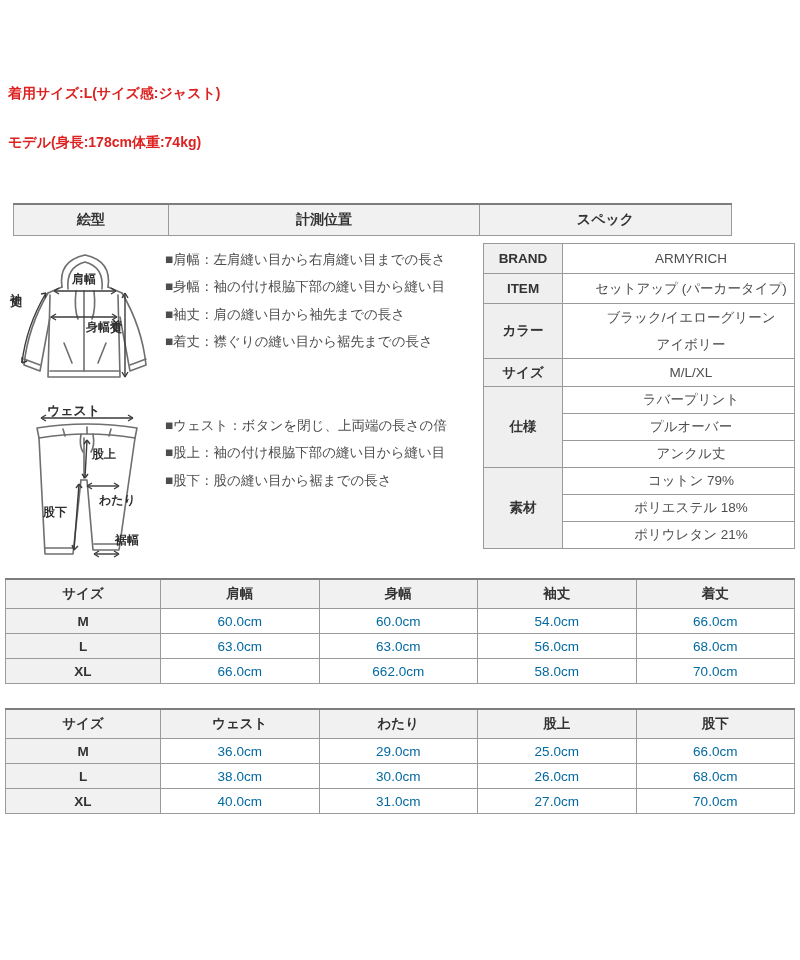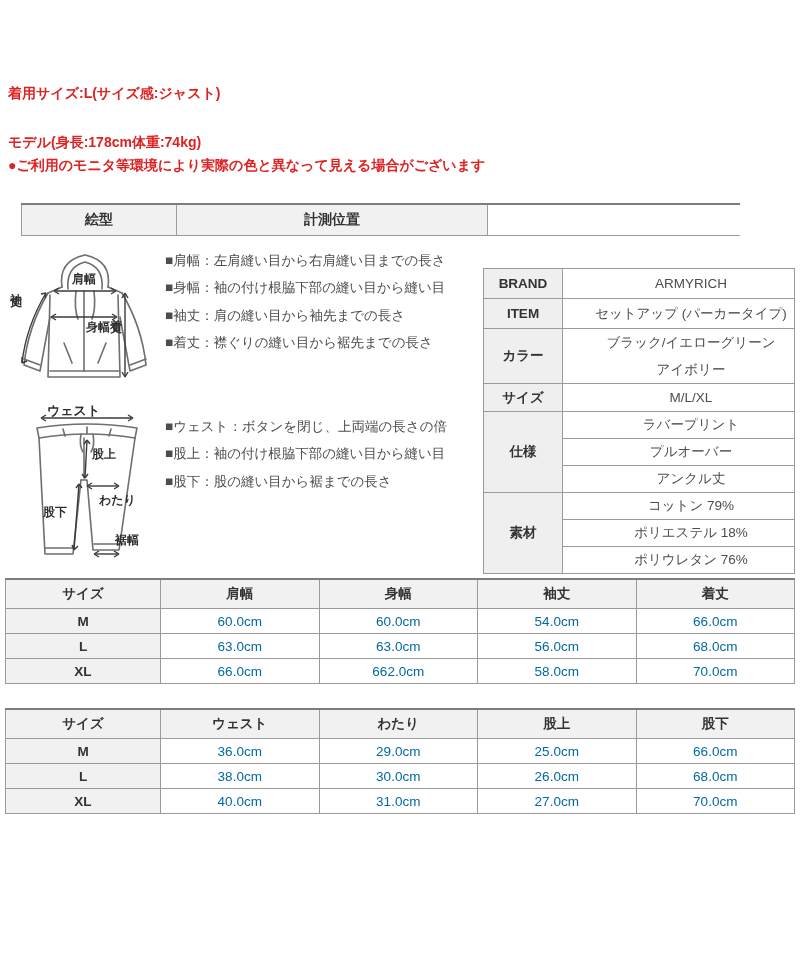--- a/index.html
+++ b/index.html
@@ -2,39 +2,39 @@
 <html><head>
 <meta charset="utf-8">
 <style>
   html,body{margin:0;padding:0;background:#fff;}
   .page{
     position:relative;width:800px;height:960px;background:#ffffff;overflow:hidden;
     font-family:"Liberation Sans","DejaVu Sans",sans-serif;color:#3d3d3d;
   }
   .redtxt{position:absolute;left:8px;font-size:14px;font-weight:bold;color:#dd2222;white-space:nowrap;}
   
-  .hdr-strip{position:absolute;left:21px;top:203px;width:719px;height:30px;display:flex;
+  .hdr-strip{position:absolute;left:13px;top:203px;width:719px;height:30px;display:flex;
     border-top:2px solid #7d7d7d;border-bottom:1px solid #9a9a9a;}
   .hdr-cell{background:#f1f1f1;border-left:1px solid #9a9a9a;display:flex;align-items:center;justify-content:center;
     font-size:14px;font-weight:bold;color:#333;}
   .hdr-cell:last-child{border-right:1px solid #9a9a9a;}
   .hdr-c1{width:154px;}
   .hdr-c2{width:310px;}
   .hdr-c3{flex:1;}
   
   .mlist{position:absolute;left:165px;width:318px;font-size:13.5px;color:#4d4d4d;}
-  .mlist .mline{height:27.4px;line-height:27.4px;white-space:nowrap;}
+  .mlist .mline{height:27.4px;line-height:27.4px;white-space:nowrap;font-family:Liberation Mono, monospace;}
   
   .diagram{position:absolute;}
   .diagram svg{display:block;}
   .dlabel{position:absolute;font-size:12px;font-weight:bold;color:#2e2e2e;white-space:nowrap;line-height:1;}
   .dlabel.vert{writing-mode:vertical-rl;letter-spacing:2px;}
   
   table{border-collapse:collapse;}
-  .spec{position:absolute;left:483px;top:268px;width:312px;font-size:13.5px;table-layout:fixed;}
+  .spec{position:absolute;left:483px;top:243px;width:312px;font-size:13.5px;table-layout:fixed;}
   .spec th,.spec td{border:1px solid #9a9a9a;padding:0 4px;text-align:center;}
   .spec th{background:#efefef;font-weight:bold;color:#333;width:70px;font-size:13.5px;}
   .spec td{color:#4d4d4d;background:#fff;padding-left:29px;}
   .spec tr{height:27px;}
   .spec tr.h30{height:30px;}
   .spec td .two-line div{line-height:27px;}
   
   .sizes{position:absolute;left:5px;width:790px;font-size:13.5px;table-layout:fixed;border-top:2px solid #7d7d7d;}
   .sizes th,.sizes td{border:1px solid #9a9a9a;text-align:center;padding:0;}
   .sizes thead th{background:#f1f1f1;font-weight:bold;color:#333;height:28px;}
@@ -45,25 +45,25 @@
   .sketch{stroke:#6f6f6f;stroke-width:1.6;fill:none;stroke-linecap:round;stroke-linejoin:round;}
   .arrow{stroke:#3a3a3a;stroke-width:1.4;fill:none;}
 </style>
 </head>
 <body>
 
 <div class="page">
 
   <div class="redtxt" style="top:85px;text-align:center;">着用サイズ:L(サイズ感:ジャスト)</div>
   <div class="redtxt" style="top:110px;margin-top:24px;">モデル(身長:178cm体重:74kg)</div>
-  <div class="redtxt" style="top:157px;">●ご利用のモニタ等環境により実際の色と異なって見える場合がございます</div>
 
   <div class="hdr-strip">
     <div class="hdr-cell hdr-c1">絵型</div>
     <div class="hdr-cell hdr-c2">計測位置</div>
+    <div class="hdr-cell hdr-c3">スペック</div>
   </div>
 
   <div class="diagram" style="left:10px;top:247px;width:150px;height:148px;">
     <svg width="150" height="148" viewBox="0 0 150 148">
 
       <path class="sketch" d="M52,40 Q48,14 75,8 Q102,14 98,40"></path>
       <path class="sketch" d="M58,42 Q56,20 75,15 Q94,20 92,42"></path>
 
       <path class="sketch" d="M52,40 L38,46 M98,40 L112,46"></path>
 
@@ -180,21 +180,21 @@
           <td>アンクル丈</td>
         </tr>
     <tr>
       <th rowspan="3">素材</th>
       <td>コットン 79%</td>
     </tr>
     <tr>
           <td>ポリエステル 18%</td>
         </tr>
     <tr>
-          <td>ポリウレタン 76%</td>
+          <td>ポリウレタン 21%</td>
         </tr>
   </tbody>
     </table>
 
   <table class="sizes" style="top:578px;">
     <colgroup>
         <col class="c1">
         <col>
         <col>
         <col>

